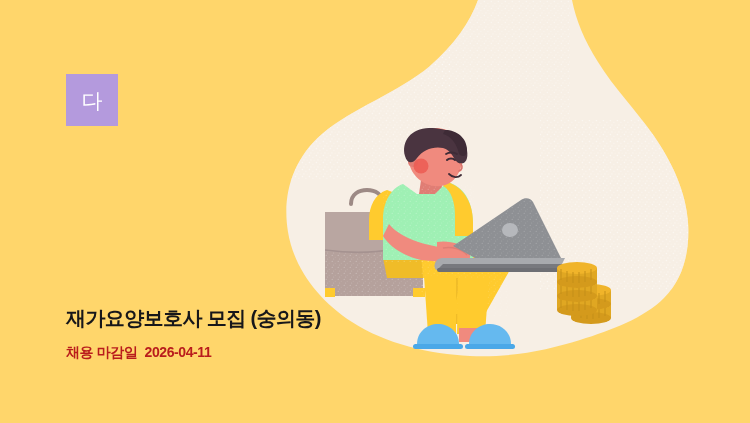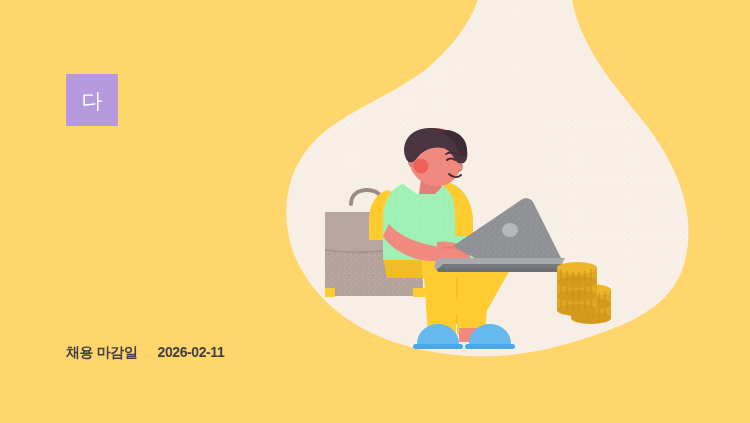--- a/index.html
+++ b/index.html
@@ -76,25 +76,25 @@
     white-space: nowrap;
   }
 
   #deadline-row {
     position: absolute;
     left: 66px;
     top: 344px;
     z-index: 6;
     font-size: 14px;
     font-weight: bold;
-    color: #404040;
+    color: #b91c1c;
     letter-spacing: -0.4px;
     white-space: nowrap;
     display: flex;
-    gap: 20px;
+    gap: 7px;
     align-items: baseline;
   }
 
   
   #illustration {
     position: absolute;
     left: 325px;
     top: 128px;
     width: 300px;
     height: 230px;
@@ -315,19 +315,20 @@
           <line x1="242" y1="143" x2="242" y2="154"></line>
           <line x1="248" y1="144" x2="248" y2="155"></line>
           <line x1="254" y1="144" x2="254" y2="155"></line>
           <line x1="260" y1="143" x2="260" y2="154"></line>
           <line x1="266" y1="141" x2="266" y2="152"></line>
         </g>
       </g>
     </g>
   </svg>
 
+  <div id="job-title">재가요양보호사 모집 (숭의동)</div>
 
   <div id="deadline-row">
     <span>채용 마감일</span>
-    <span>2026-02-11</span>
+    <span>2026-04-11</span>
   </div>
 
 </div>
 
 </body></html>

